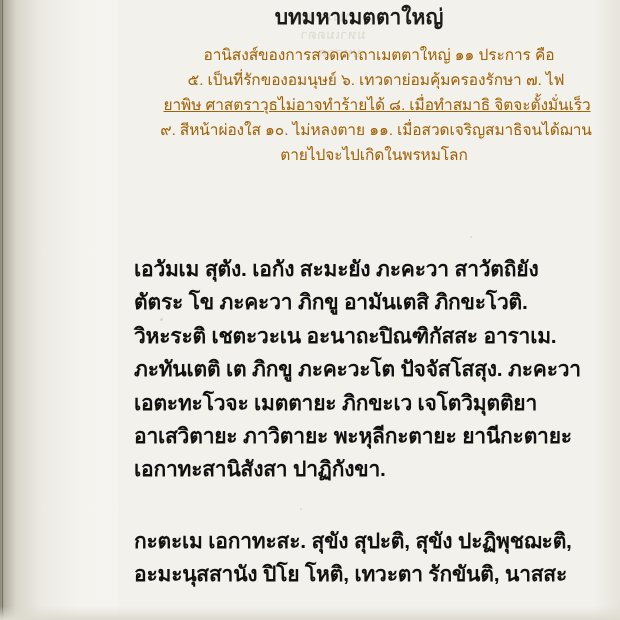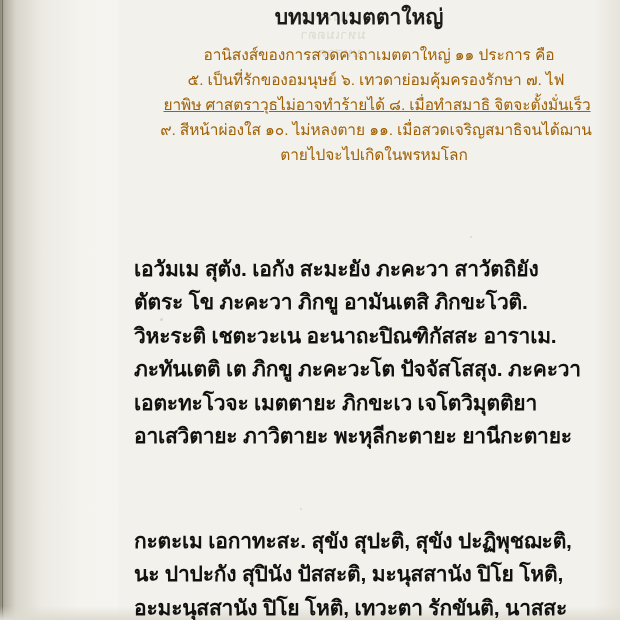--- a/index.html
+++ b/index.html
@@ -177,22 +177,22 @@
       <span class="ln">ตายไปจะไปเกิดในพรหมโลก</span>
     </div>
 
     <div class="verse v1">
       <span class="ln">เอวัมเม  สุตัง.  เอกัง  สะมะยัง  ภะคะวา  สาวัตถิยัง</span>
       <span class="ln">ตัตระ  โข  ภะคะวา  ภิกขู  อามันเตสิ  ภิกขะโวติ.</span>
       <span class="ln">วิหะระติ  เชตะวะเน  อะนาถะปิณฑิกัสสะ  อาราเม.</span>
       <span class="ln">ภะทันเตติ  เต  ภิกขู  ภะคะวะโต  ปัจจัสโสสุง.  ภะคะวา</span>
       <span class="ln">เอตะทะโวจะ  เมตตายะ  ภิกขะเว  เจโตวิมุตติยา</span>
       <span class="ln">อาเสวิตายะ  ภาวิตายะ  พะหุลีกะตายะ  ยานีกะตายะ</span>
+      <span class="ln">เอกาทะสานิสังสา  ปาฏิกังขา.</span>
     </div>
 
     <div class="verse v2">
       <span class="ln">กะตะเม  เอกาทะสะ.  สุขัง  สุปะติ,  สุขัง  ปะฏิพุชฌะติ,</span>
-      <span class="ln">นะ  ปาปะกัง  สุปินัง  ปัสสะติ,  มะนุสสานัง  ปิโย  โหติ,</span>
       <span class="ln">อะมะนุสสานัง  ปิโย  โหติ,  เทวะตา  รักขันติ,  นาสสะ</span>
     </div>
 
   </div>
 </div>
 
 </body></html>

